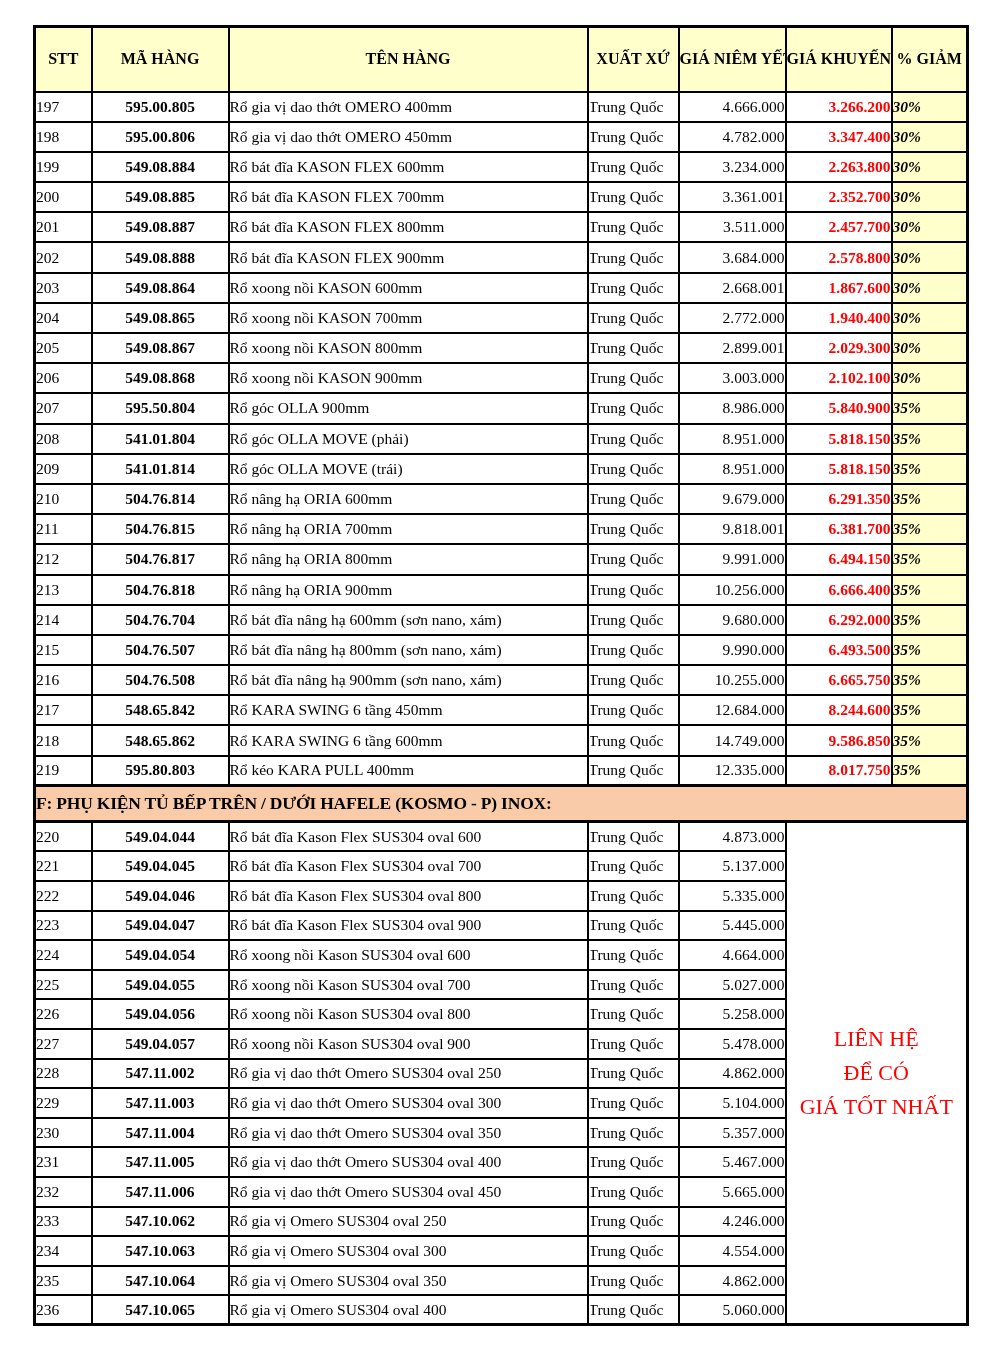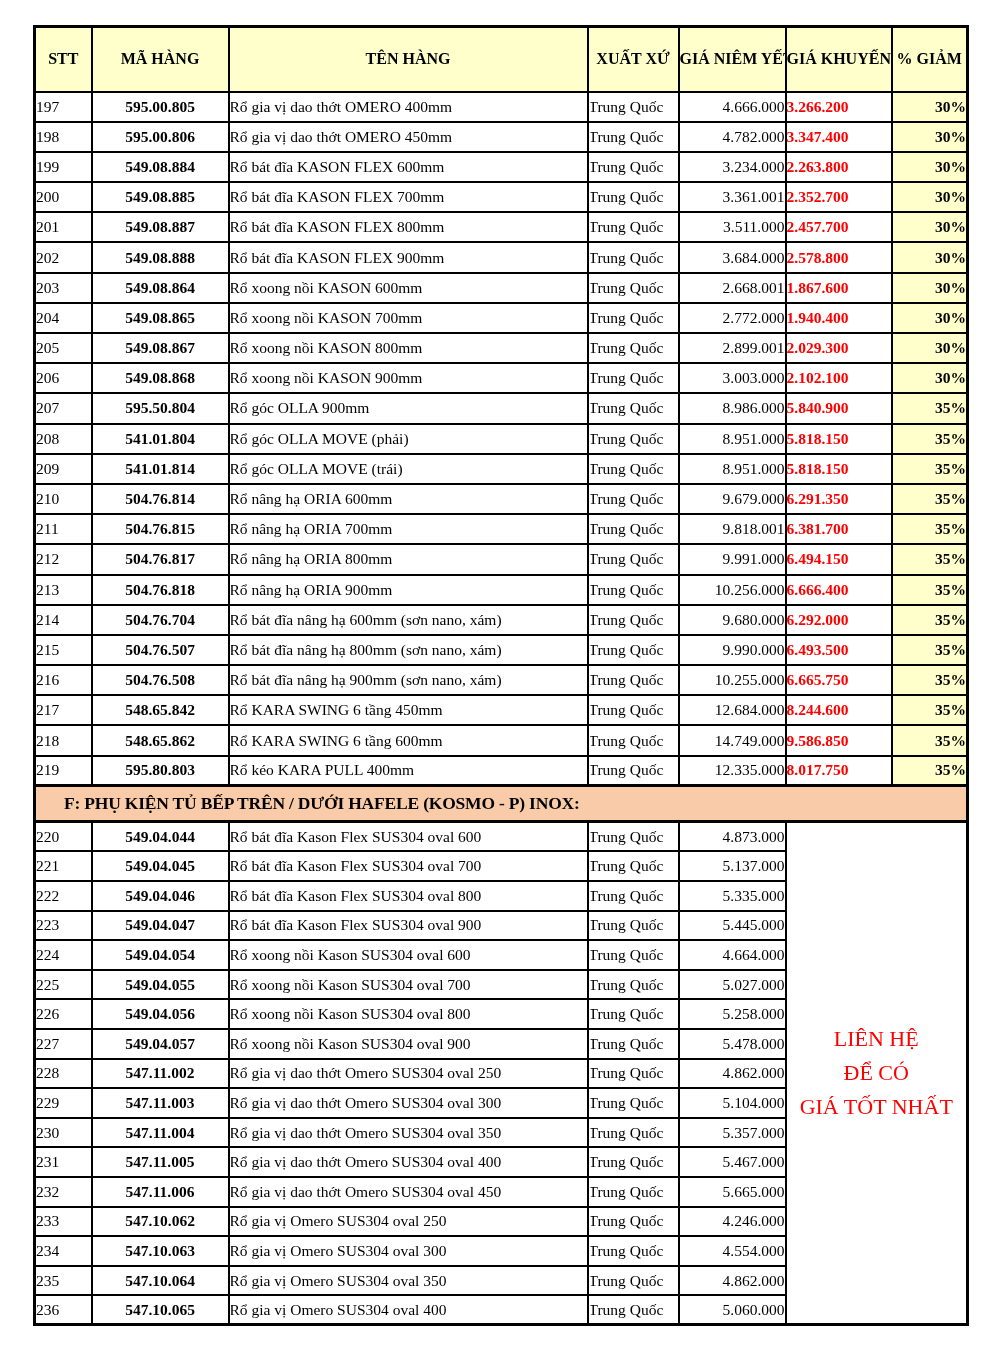--- a/index.html
+++ b/index.html
@@ -31,32 +31,31 @@
     font-size: 16px;
     text-align: center;
     white-space: pre-line;
     line-height: 1.28;
   }
   tbody.sec1 tr { height: 30.2px; }
   tbody.sec2 tr { height: 29.6px; }
   td { font-size: 15.5px; }
   .c-stt   { }
   .c-code  { text-align: center; font-weight: bold; margin-left: 17px; }
-  .c-name  { text-align: left; padding-left: 4px; padding-right: 3px; border-radius: 9px; }
+  .c-name  { text-align: left; padding-left: 4px; padding-right: 3px; }
   .c-origin{ text-align: left; padding-left: 2px; border-radius: 12px; }
   .c-list  { text-align: right; padding-right: 12px; }
-  .c-promo { padding-right: 12px; font-weight: bold; color: var(--promo-red, #FF0000); }
-  .c-off   { text-align: right; font-weight: bold; background: var(--discount-bg, #FFFFCC); }
+  .c-promo { text-align: right; padding-right: 12px; font-weight: bold; color: var(--promo-red, #FF0000); }
+  .c-off   { text-align: left; font-weight: bold; background: var(--discount-bg, #FFFFCC); font-style: italic; }
   tr.section-row { height: 36px; }
   tr.section-row td {
     background: var(--section-bg, #F9CBA8);
     font-weight: bold;
     font-size: 17.5px;
     text-align: left;
-    padding-left: 28px;
     border-top: 3px solid #000;
     border-bottom: 3px solid #000;
     letter-spacing: -0.2px;
   }
   td.contact-cell {
     text-align: center;
     font-weight: normal;
     color: var(--promo-red, #FF0000);
     font-size: 22px;
     white-space: normal;

